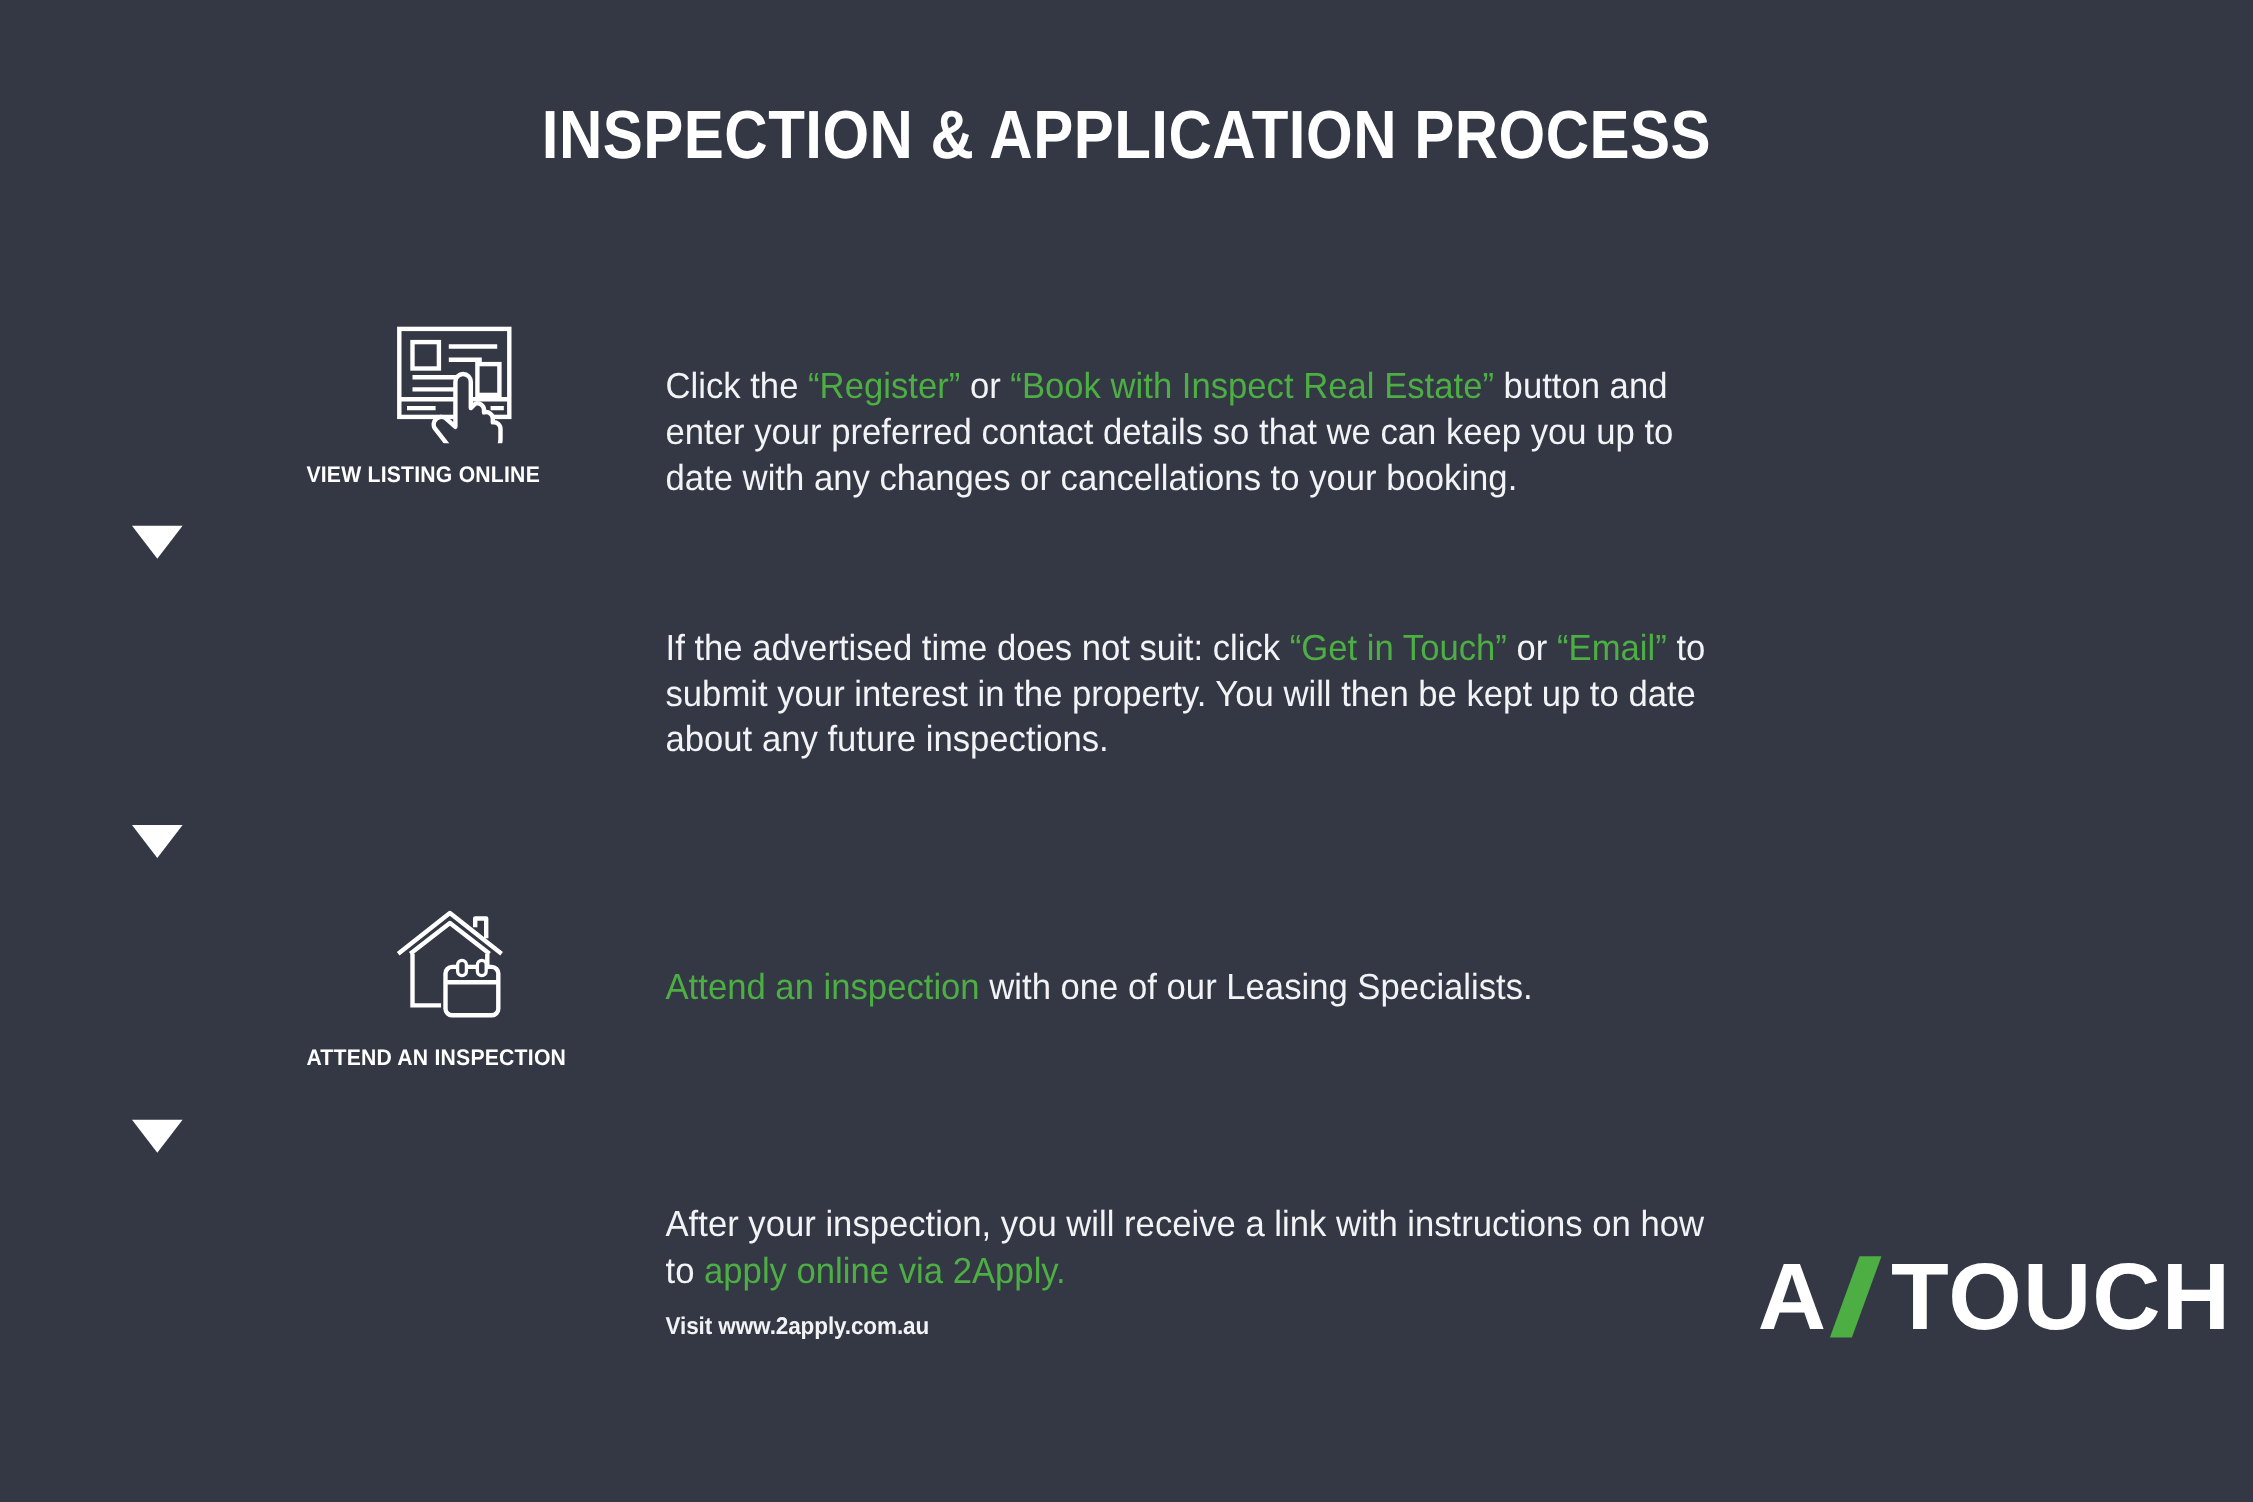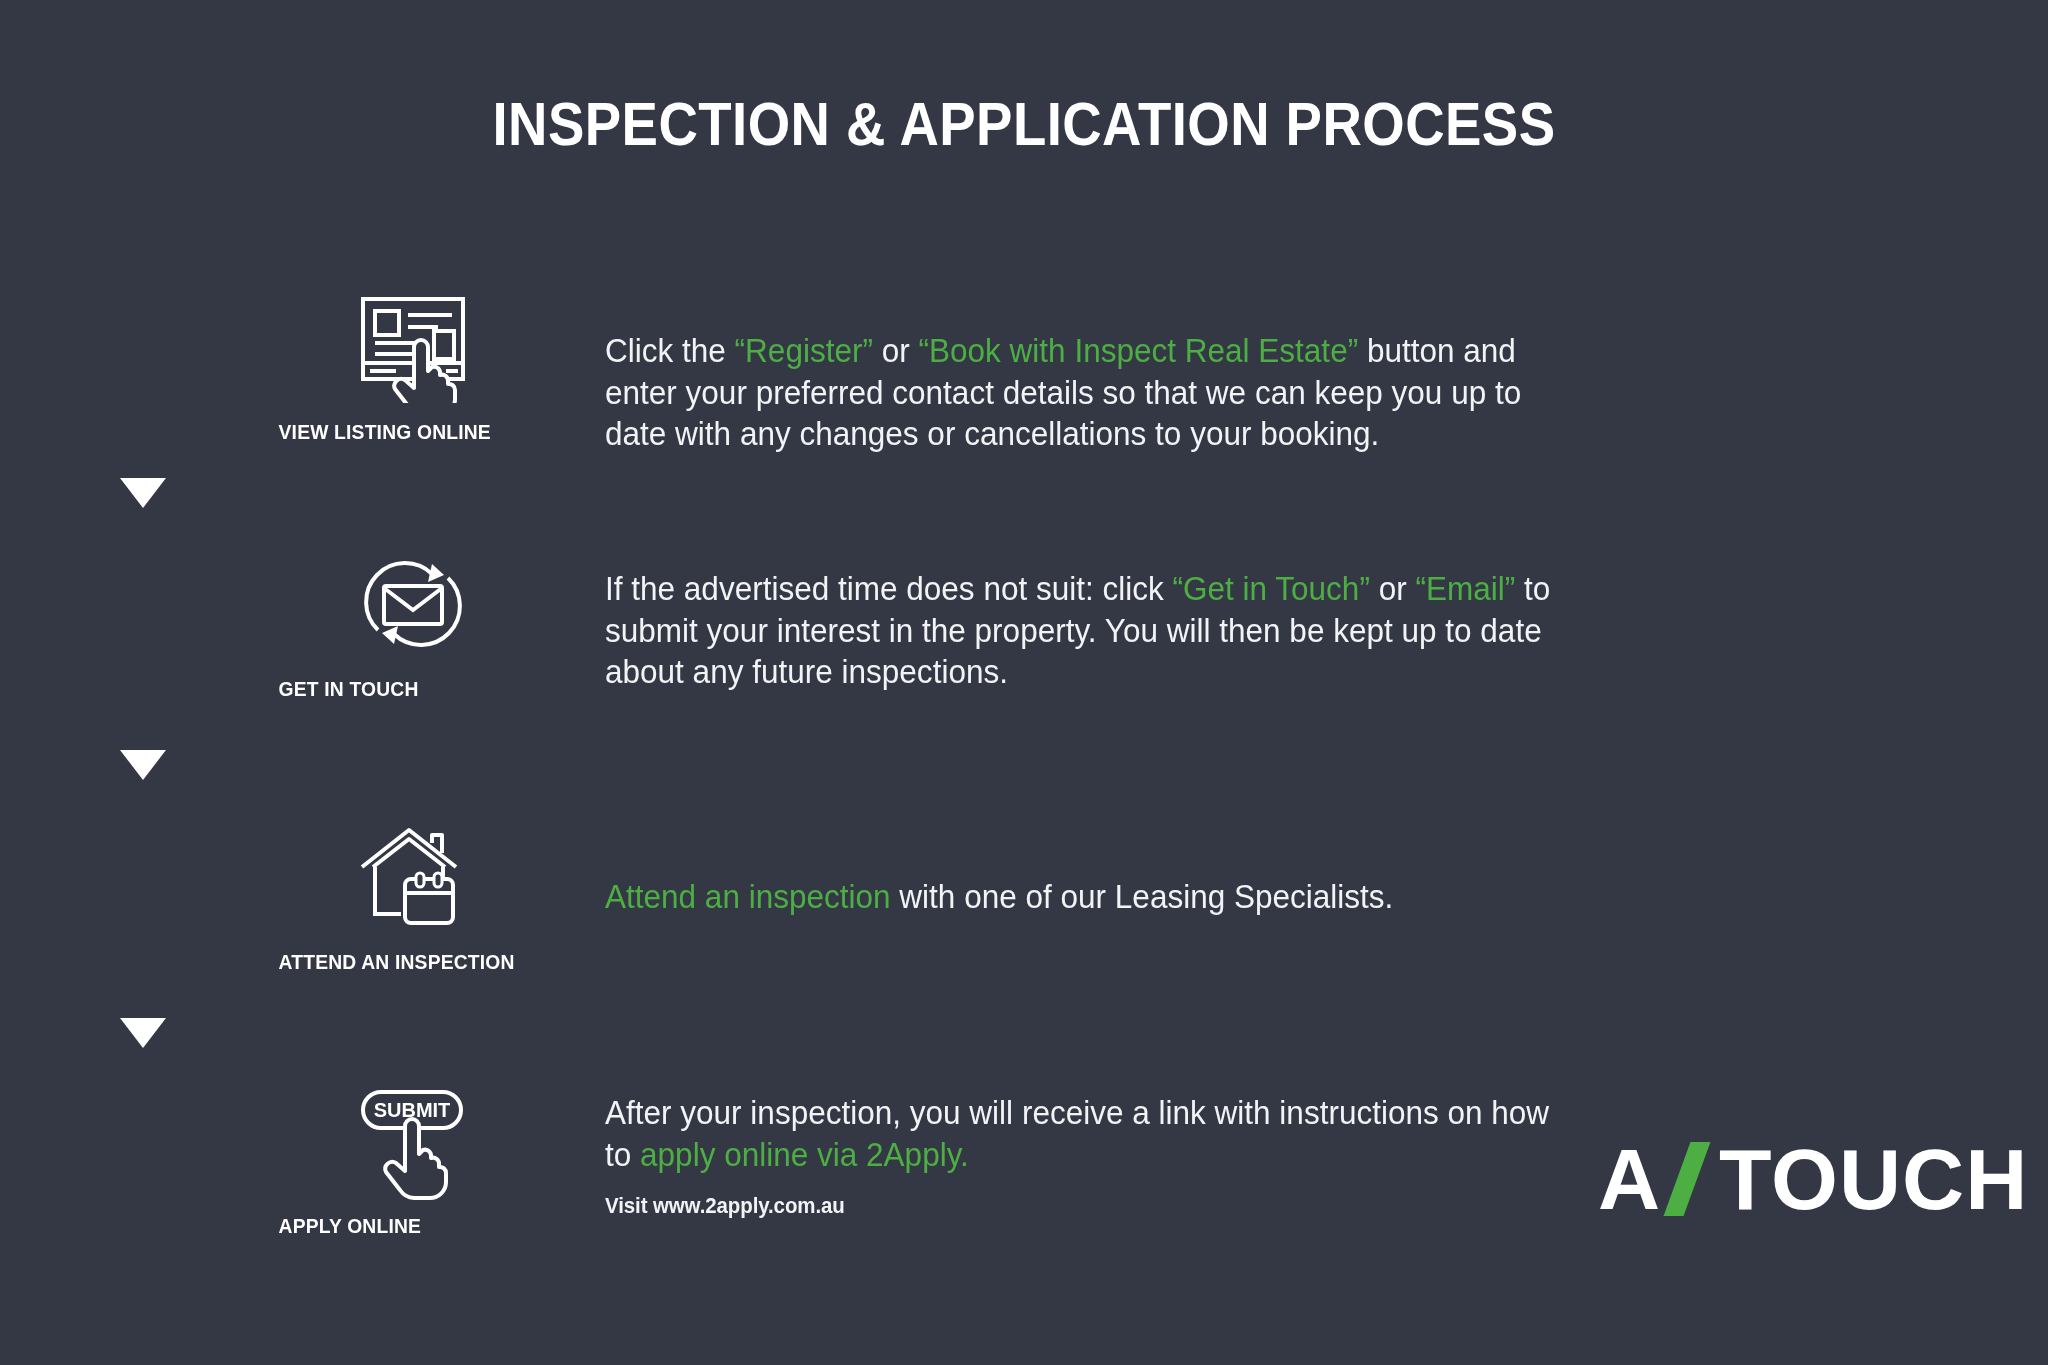--- a/index.html
+++ b/index.html
@@ -143,33 +143,20 @@
   </div>
 
   <div class="copy" style="top:330px;">
     <span>Click the </span><span class="g">“Register”</span><span> or </span><span class="g">“Book with Inspect Real Estate”</span><span> button and enter your preferred contact details so that we can keep you up to date with any changes or cancellations to your booking.</span>
   </div>
 
   <div class="arrow icon-col" style="top:478px;">
       <i></i>
     </div>
 
-  <div class="icon-col" style="top:545px;">
-    <div class="icon-box">
-      <svg width="118" height="112" viewBox="0 0 118 112">
-        <path d="M24 82 A38 38 0 0 1 78 26" fill="none" stroke="#fff" stroke-width="4"></path>
-        <path d="M94 30 A38 38 0 0 1 40 86" fill="none" stroke="#fff" stroke-width="4"></path>
-        <polygon points="78,16 90,27 74,34" fill="#fff"></polygon>
-        <polygon points="40,96 28,85 44,78" fill="#fff"></polygon>
-        <rect x="30" y="38" width="58" height="38" rx="2" fill="none" stroke="#fff" stroke-width="4"></rect>
-        <polyline points="30,40 59,62 88,40" fill="none" stroke="#fff" stroke-width="4"></polyline>
-      </svg>
-    </div>
-    <div class="icon-label">GET IN TOUCH</div>
-  </div>
 
   <div class="copy" style="top:568px;">
     <span>If the advertised time does not suit: click </span><span class="g">“Get in Touch”</span><span> or </span><span class="g">“Email”</span><span> to submit your interest in the property. You will then be kept up to date about any future inspections.</span>
   </div>
 
   <div class="arrow icon-col" style="top:750px;">
       <i></i>
     </div>
 
   <div class="icon-col" style="top:818px;">
@@ -190,30 +177,20 @@
   </div>
 
   <div class="copy" style="top:876px;">
     <span class="g">Attend an inspection</span><span> with one of our Leasing Specialists.</span>
   </div>
 
   <div class="arrow icon-col" style="top:1018px;">
       <i></i>
     </div>
 
-  <div class="icon-col" style="top:1082px;">
-    <div class="icon-box">
-      <svg width="130" height="118" viewBox="0 0 130 118">
-        <rect x="15" y="10" width="98" height="36" rx="18" fill="none" stroke="#fff" stroke-width="4"></rect>
-        <text x="64" y="35" text-anchor="middle" fill="#ffffff" font-family="Liberation Sans, sans-serif" font-size="20" font-weight="bold">SUBMIT</text>
-        <path d="M57 44 a7 7 0 0 1 14 0 v28 l4 -4 a6 6 0 0 1 8 6 v2 a6 6 0 0 1 8 6 v3 a6 6 0 0 1 7 6 v9 a16 16 0 0 1 -16 16 h-16 a18 18 0 0 1 -14 -8 l-14 -18 a7 7 0 0 1 10 -9 l9 8 z" fill="#343845" stroke="#fff" stroke-width="4" stroke-linejoin="round"></path>
-      </svg>
-    </div>
-    <div class="icon-label">APPLY ONLINE</div>
-  </div>
 
   <div class="copy" style="top:1092px;">
     <span>After your inspection, you will receive a link with instructions on how to </span><span class="g">apply online via 2Apply.</span>
   </div>
 
   <div class="visit" style="top:1193px;">Visit www.2apply.com.au</div>
 
   <div class="logo">
     <span class="mark">A</span>
     <span class="slash"></span>

